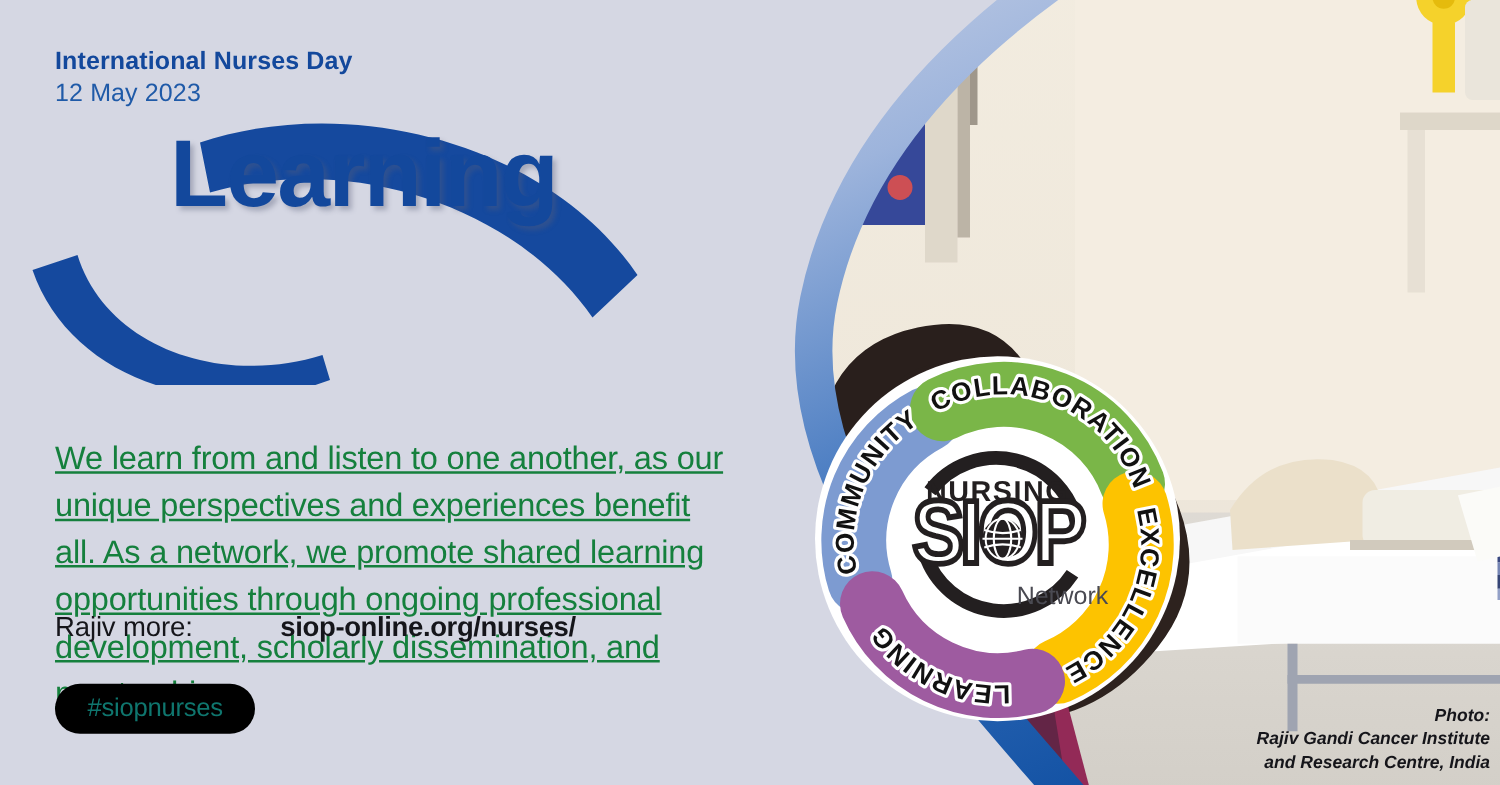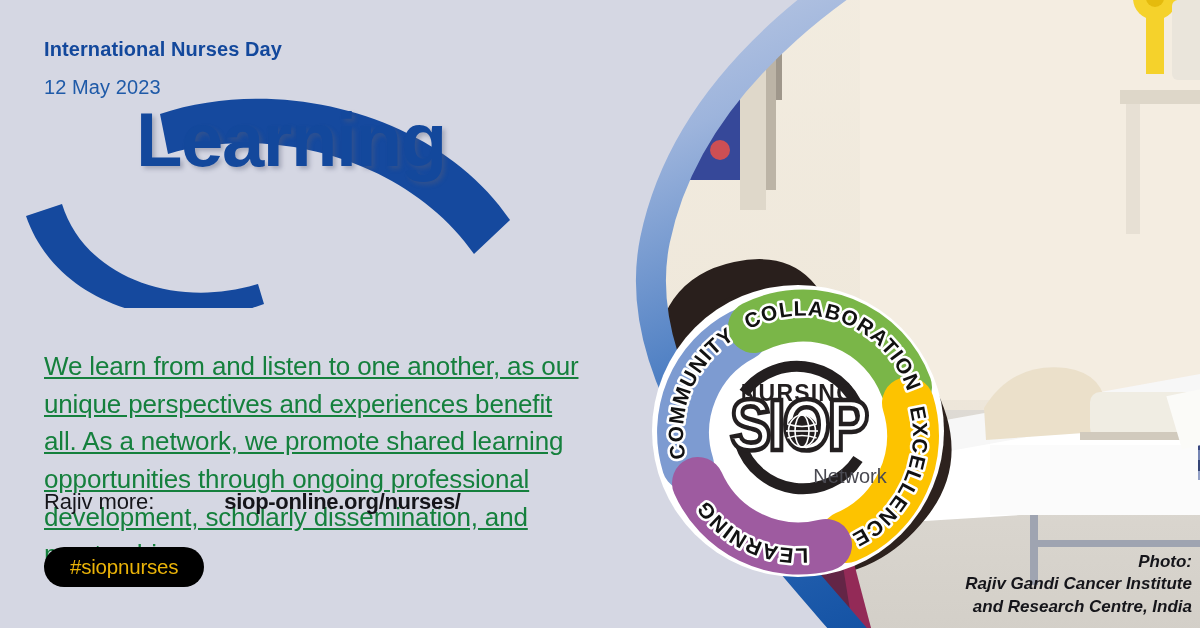--- a/index.html
+++ b/index.html
@@ -12,48 +12,48 @@
   #poster{position:absolute;inset:0;width:1200px;height:628px;overflow:hidden;background:#d5d7e3;}
 
   
   .photo-wrap{position:absolute;left:560px;top:-60px;width:700px;height:700px;}
 
   
   .left{position:absolute;left:0;top:0;width:600px;height:608px;}
 
   .eyebrow{position:absolute;left:44px;top:38px;line-height:1.18;}
   .eyebrow .l1{font-size:20px;font-weight:bold;color:#13489c;letter-spacing:.1px;}
-  .eyebrow .l2{font-size:20px;font-weight:normal;color:#1f5aa8;letter-spacing:.1px;margin-top:14px;}
+  .eyebrow .l2{font-size:20px;font-weight:normal;color:#1f5aa8;letter-spacing:.1px;margin-top:2px;}
 
   .swoosh{position:absolute;left:18px;top:88px;width:540px;height:220px;}
 
   .headline{position:absolute;left:50px;top:104px;width:520px;
     font-size:76px;font-weight:bold;color:#13489c;line-height:.96;
     letter-spacing:-1.4px;
     text-shadow:3px 3px 4px rgba(90,95,120,.38);
   }
   .headline .hl2{display:block;padding-left:86px;}
 
   .body-copy{position:absolute;left:44px;top:322px;width:540px;
     font-size:26px;color:#15803d;line-height:1.45;letter-spacing:-.15px;text-decoration:underline;}
 
   .learn{position:absolute;left:44px;top:489px;font-size:22px;color:#15151a;}
   .learn .lm{letter-spacing:-.1px;}
   .learn .url{font-weight:bold;margin-left:64px;letter-spacing:-.3px;}
 
   .tags{position:absolute;left:44px;top:547px;display:flex;gap:28px;}
-  .tag{background:#000;color:#eab308;border-radius:22px;
+  .tag{background:#000;color:#0f766e;border-radius:22px;
     padding:0 26px;height:40px;line-height:40px;
     font-size:20.5px;letter-spacing:-.2px;}
 
   
   .wheel{position:absolute;left:650px;top:283px;width:296px;height:296px;}
 
   .credit{position:absolute;right:8px;bottom:10px;text-align:right;
-    font-size:17px;font-style:italic;font-weight:bold;color:#15151a;line-height:1.32;}
+    font-size:14px;font-style:italic;font-weight:bold;color:#15151a;line-height:1.32;}
 </style>
 </head>
 <body>
 
 <div id="poster">
 
   <div class="photo-wrap">
     <svg width="700" height="700" viewBox="0 0 700 700">
       <defs>
         <clipPath id="photoMask">

